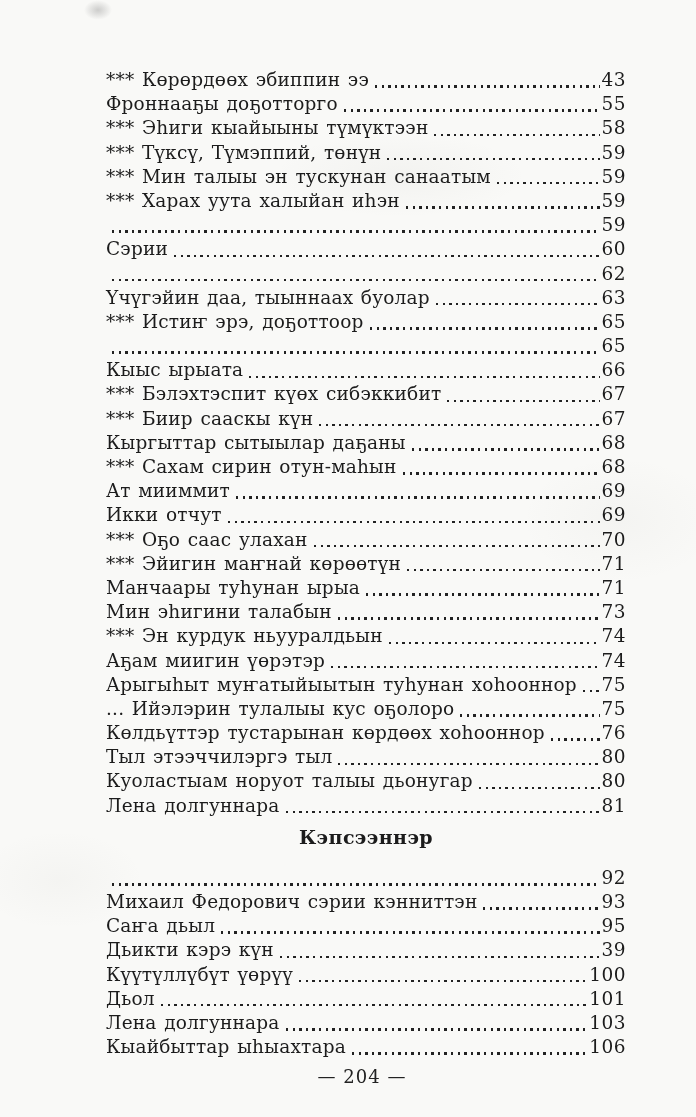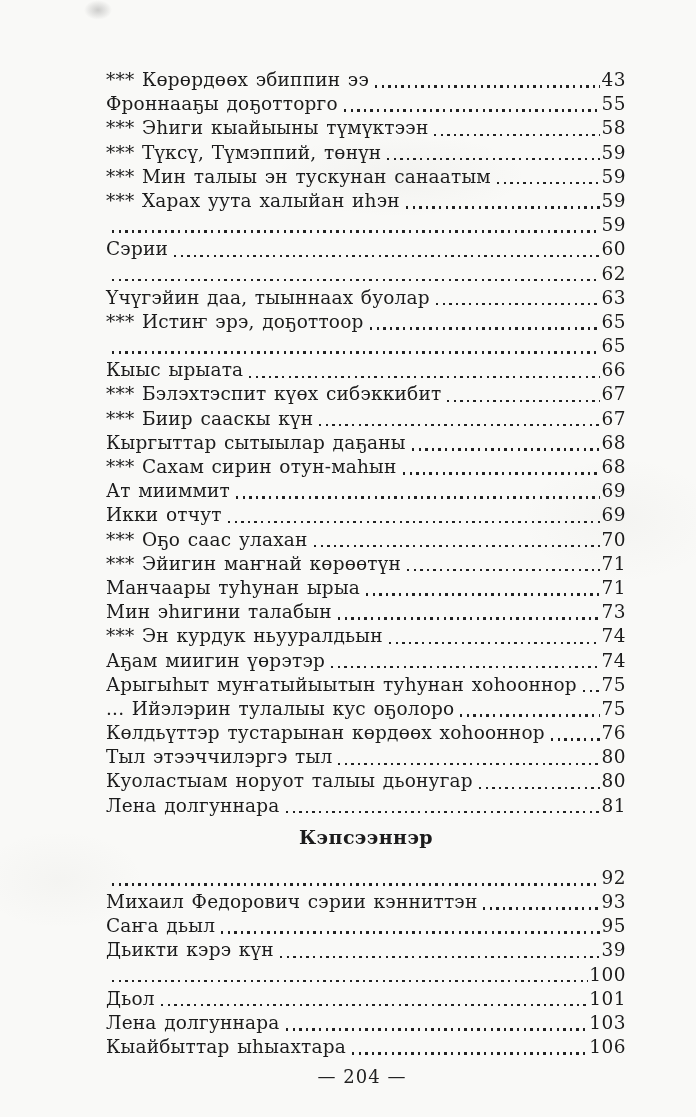--- a/index.html
+++ b/index.html
@@ -238,20 +238,21 @@
           <span class="t">Саҥа дьыл</span>
           <span class="leader"></span>
           <span class="p">95</span>
         </div>
         <div class="row">
           <span class="t">Дьикти кэрэ күн</span>
           <span class="leader"></span>
           <span class="p">39</span>
         </div>
         <div class="row">
+          <span class="t">Күүтүллүбүт үөрүү</span>
           <span class="leader"></span>
           <span class="p">100</span>
         </div>
         <div class="row">
           <span class="t">Дьол</span>
           <span class="leader"></span>
           <span class="p">101</span>
         </div>
         <div class="row">
           <span class="t">Лена долгуннара</span>

